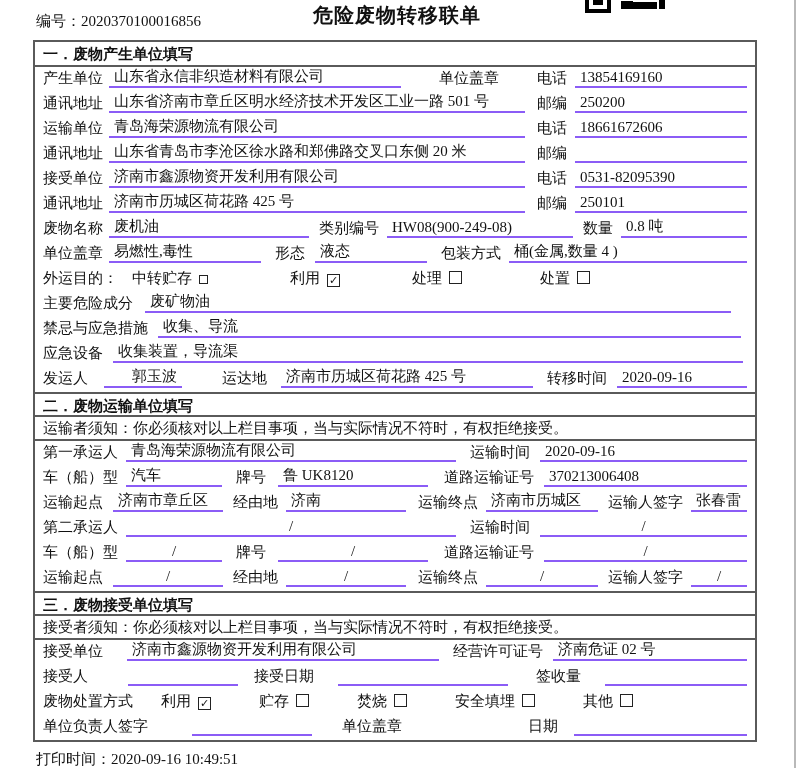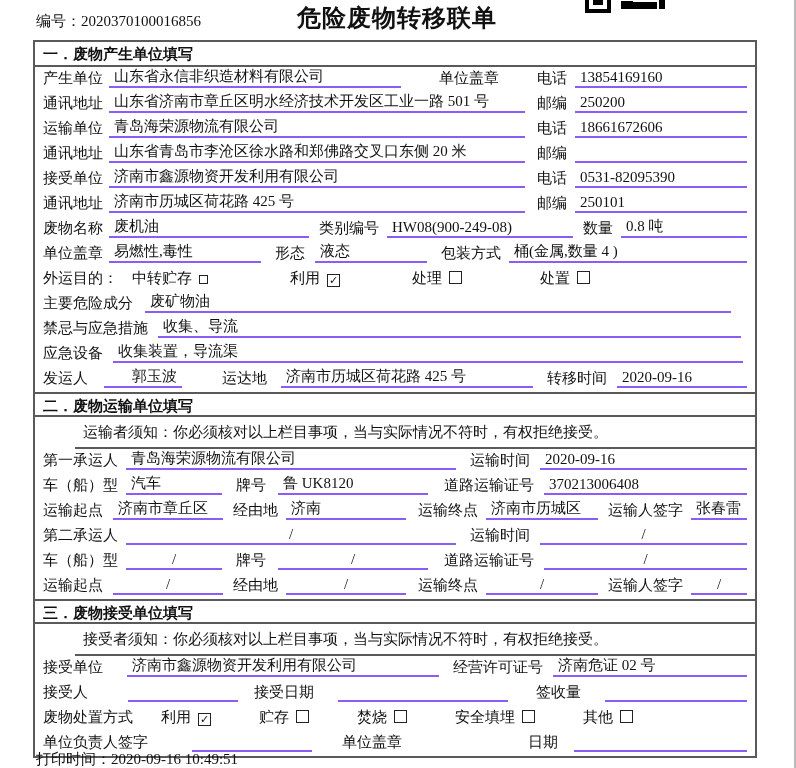--- a/index.html
+++ b/index.html
@@ -7,30 +7,30 @@
   body {
     width:796px; height:768px; overflow:hidden;
     font-family:"Liberation Serif","DejaVu Serif",serif;
     color:#111; font-size:15px;
   }
   .page { position:relative; width:796px; height:768px; background:#fff; border-right:2px solid #b9b9b9; }
 
   
   .doc-no { position:absolute; left:36px; top:12px; font-size:15px; white-space:nowrap; }
   .title  { position:absolute; left:0; top:2px; width:100%; text-align:center;
-            font-size:24px; font-weight:bold; letter-spacing:1px; }
+            font-size:20px; font-weight:bold; letter-spacing:1px; }
   .qr     { position:absolute; left:585px; top:0; width:80px; height:13px; overflow:hidden; }
 
   
   .tbl { position:absolute; left:33px; top:40px; width:724px; border:2px solid #5a5a5a; background:#fff; }
   .sec-h { height:25px; line-height:24px; padding:0 8px; font-weight:bold; font-size:15px;
            border-bottom:2px solid #5a5a5a; }
   .sec-h.mid { border-top:2px solid #5a5a5a; }
-  .notice { height:32px; display:flex; align-items:center; padding:0 8px;
-            border-bottom:2px solid #5a5a5a; font-size:15px;margin-left:40px; }
+  .notice { height:24px; display:flex; align-items:center; padding:0 8px;
+            border-bottom:2px solid #5a5a5a; font-size:15px; }
   .frow { display:flex; align-items:flex-end; height:25px; padding:0 8px 4px 8px;
           font-size:15px; white-space:nowrap; }
   .lbl { flex:none; }
   .u { border-bottom:2px solid #8b5cf6; padding:0 5px 0 5px; min-height:18px;
        overflow:hidden; text-overflow:clip; }
   .u.c { text-align:center; }
   .grow { flex:1 1 auto; }
   .sp { flex:1 1 auto; }
 
   

